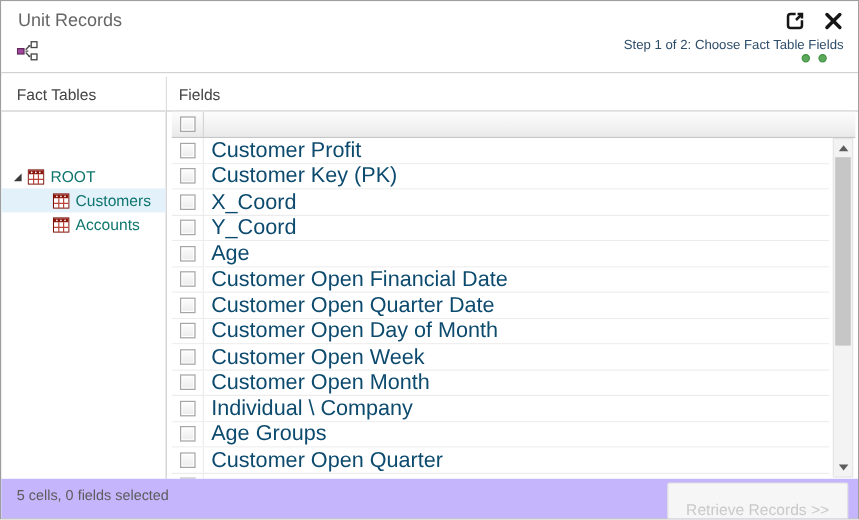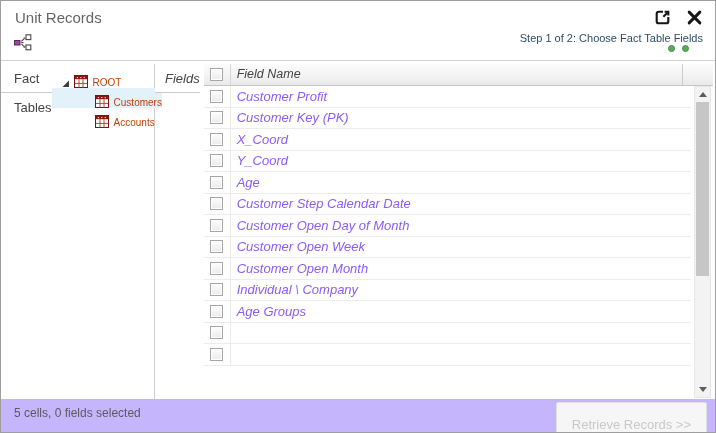--- a/index.html
+++ b/index.html
@@ -13,46 +13,46 @@
   .title { position:absolute; left:14px; top:8px; font-size:15px; color:#666; }
   .hier-icon { position:absolute; left:13px; top:33px; width:18px; height:17px; cursor:pointer; }
   .hdr-btns { position:absolute; right:10px; top:5px; display:flex; gap:10px; align-items:center; }
   .icon-btn { width:22px; height:22px; display:flex; align-items:center; justify-content:center; cursor:pointer; }
   .step-text { position:absolute; right:12px; top:31px; font-size:11px; color:#2e4d68;text-align:center; }
   .dots { position:absolute; right:26px; top:44px; display:flex; gap:7px; }
   .dot { width:7px; height:7px; border-radius:50%; background:#5aaa5a; border:1px solid #459145; }
   
   .main { position:absolute; top:63px; left:0; right:0; bottom:33px; display:flex; }
   .panel-header { height:29px; line-height:29px; border-bottom:1px solid #ccc; font-size:13px; color:#444; background:#fff; }
-  .left-panel { width:154px; border-right:1px solid #ccc; display:flex; flex-direction:row; }
+  .left-panel { width:138px; border-right:1px solid #ccc; display:flex; flex-direction:column;gap:40px; }
   .left-panel .panel-header { padding-left:13px; }
   .tree { padding-top:4px; }
-  .tree-row { height:20px; display:flex; align-items:flex-end; font-size:10px; color:#c2410c; cursor:pointer; }
+  .tree-row { height:20px; display:flex; align-items:center; font-size:13px; color:#0f766e; cursor:pointer; }
   .tree-row.root { padding-left:9px; }
   .tree-row.child { padding-left:43px; }
   .tree-row.selected { background:#e3f1fb; }
   .tri { width:9px; height:9px; margin-right:4px; flex:0 0 auto; }
   .tbl-ic { width:14px; height:13px; margin-right:5px; flex:0 0 auto; }
   
-  .right-panel { flex:1; display:flex; flex-direction:row; min-width:0;font-style:italic; }
+  .right-panel { flex:1; display:flex; flex-direction:column; min-width:0; }
   .right-panel .panel-header { padding-left:10px; }
   .table-wrap { position:relative; flex:1; margin:0 2px 0 4px; overflow:hidden; }
   .thead { position:absolute; top:0; left:0; right:0; height:22px; display:flex;
     background:linear-gradient(180deg,#fcfcfc 0%,#f3f3f3 55%,#e9e9e9 100%);
     border-bottom:1px solid #c6c6c6; }
   .cb-col { width:27px; display:flex; align-items:center; justify-content:center; flex:0 0 auto; }
   .thead .cb-col { border-right:1px solid #d6d6d6; }
   .name-head { flex:1; padding-left:6px; line-height:21px; font-size:12.5px; color:#444; border-right:1px solid #cbcbcb; }
   .scroll-head { width:30px; flex:0 0 auto; }
   .checkbox { width:13px; height:13px; border:1px solid #a6a6a6; background:linear-gradient(180deg,#fdfdfd,#ebebeb);
     box-shadow:inset 0 0 0 1px #fff; cursor:pointer; flex:0 0 auto; }
   .tbody { position:absolute; top:22px; left:0; right:22px; bottom:0; overflow:hidden; background:#fff; }
   .trow { height:21.5px; display:flex; align-items:center; border-bottom:1px solid #ececec; background:#fff; cursor:pointer; }
   .trow .cb-col { border-right:1px solid #ececec; align-self:stretch; }
-  .name-cell { flex:1; padding-left:6px; font-size:13px; color:#8b5cf6; white-space:nowrap; overflow:hidden; }
+  .name-cell { flex:1; padding-left:6px; font-size:18px; color:#0c4a6e; white-space:nowrap; overflow:hidden; }
   
   .vscroll { position:absolute; top:22px; right:2px; width:17px; bottom:1px; background:#f3f3f3; border:1px solid #e6e6e6; }
   .sb-btn { position:absolute; left:0; right:0; height:15px; display:flex; align-items:center; justify-content:center; cursor:pointer; }
   .sb-up { top:0; } .sb-down { bottom:0; }
   .arr-up { width:0; height:0; border-left:4px solid transparent; border-right:4px solid transparent; border-bottom:5px solid #5d5d5d; }
   .arr-down { width:0; height:0; border-left:4px solid transparent; border-right:4px solid transparent; border-top:5px solid #5d5d5d; }
   .sb-thumb { position:absolute; left:1px; right:1px; background:#c6c6c6; cursor:grab; }
   
   .ftr { position:absolute; left:0; right:0; bottom:0; height:33px; background:#c4b5fd; }
   .status { position:absolute; left:13px; top:7px; font-size:12px; color:#5c5c5c; }
@@ -158,21 +158,20 @@
       </div>
     </div>
 
     <div class="right-panel">
       <div class="panel-header">Fields</div>
       <div class="table-wrap">
         <div class="thead">
           <div class="cb-col">
             <span class="checkbox"></span>
           </div>
-          <div class="name-head">Field Name</div>
           <div class="scroll-head"></div>
         </div>
         <div class="tbody" id="field-rows">
             <div class="trow">
               <div class="cb-col">
                 <span class="checkbox"></span>
               </div>
               <div class="name-cell">Customer Profit</div>
             </div>
             <div class="trow">
@@ -196,21 +195,27 @@
             <div class="trow">
               <div class="cb-col">
                 <span class="checkbox"></span>
               </div>
               <div class="name-cell">Age</div>
             </div>
             <div class="trow">
               <div class="cb-col">
                 <span class="checkbox"></span>
               </div>
-              <div class="name-cell">Customer Step Calendar Date</div>
+              <div class="name-cell">Customer Open Financial Date</div>
+            </div>
+            <div class="trow">
+              <div class="cb-col">
+                <span class="checkbox"></span>
+              </div>
+              <div class="name-cell">Customer Open Quarter Date</div>
             </div>
             <div class="trow">
               <div class="cb-col">
                 <span class="checkbox"></span>
               </div>
               <div class="name-cell">Customer Open Day of Month</div>
             </div>
             <div class="trow">
               <div class="cb-col">
                 <span class="checkbox"></span>
@@ -232,20 +237,21 @@
             <div class="trow">
               <div class="cb-col">
                 <span class="checkbox"></span>
               </div>
               <div class="name-cell">Age Groups</div>
             </div>
             <div class="trow">
               <div class="cb-col">
                 <span class="checkbox"></span>
               </div>
+              <div class="name-cell">Customer Open Quarter</div>
             </div>
             <div class="trow">
               <div class="cb-col">
                 <span class="checkbox"></span>
               </div>
               <div class="name-cell"></div>
             </div>
           </div>
         <div class="vscroll">
           <div class="sb-btn sb-up">

